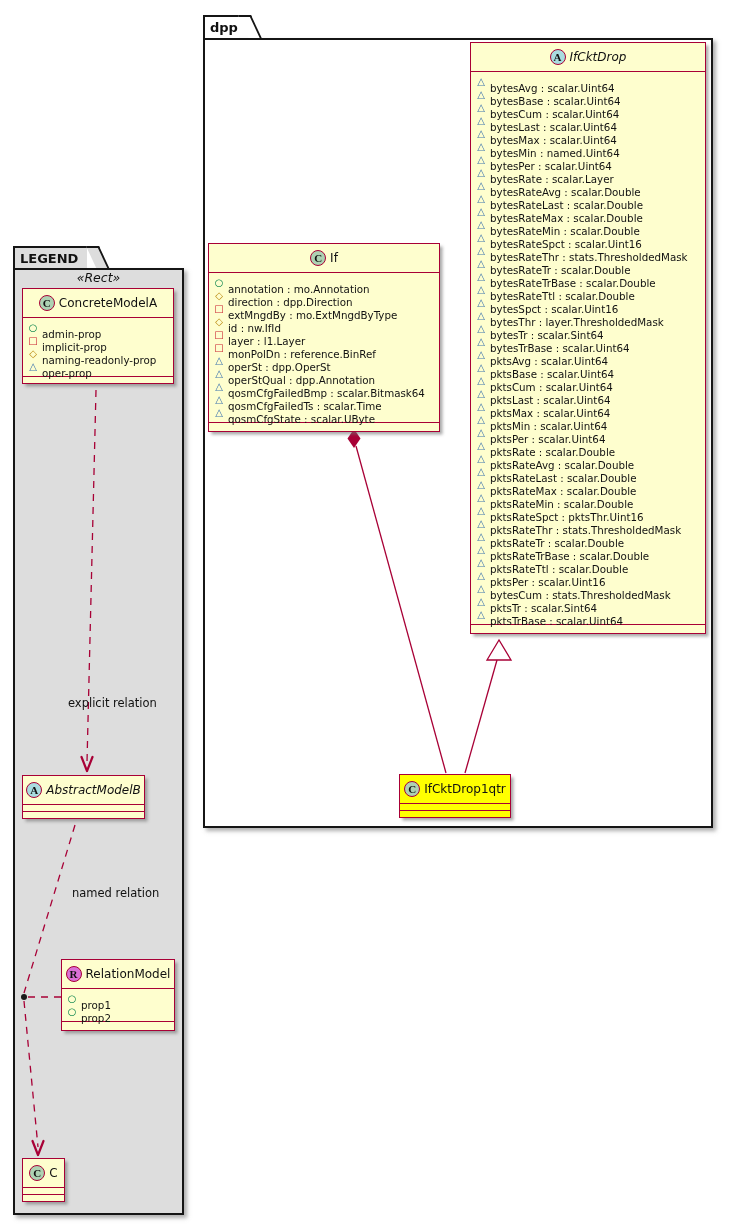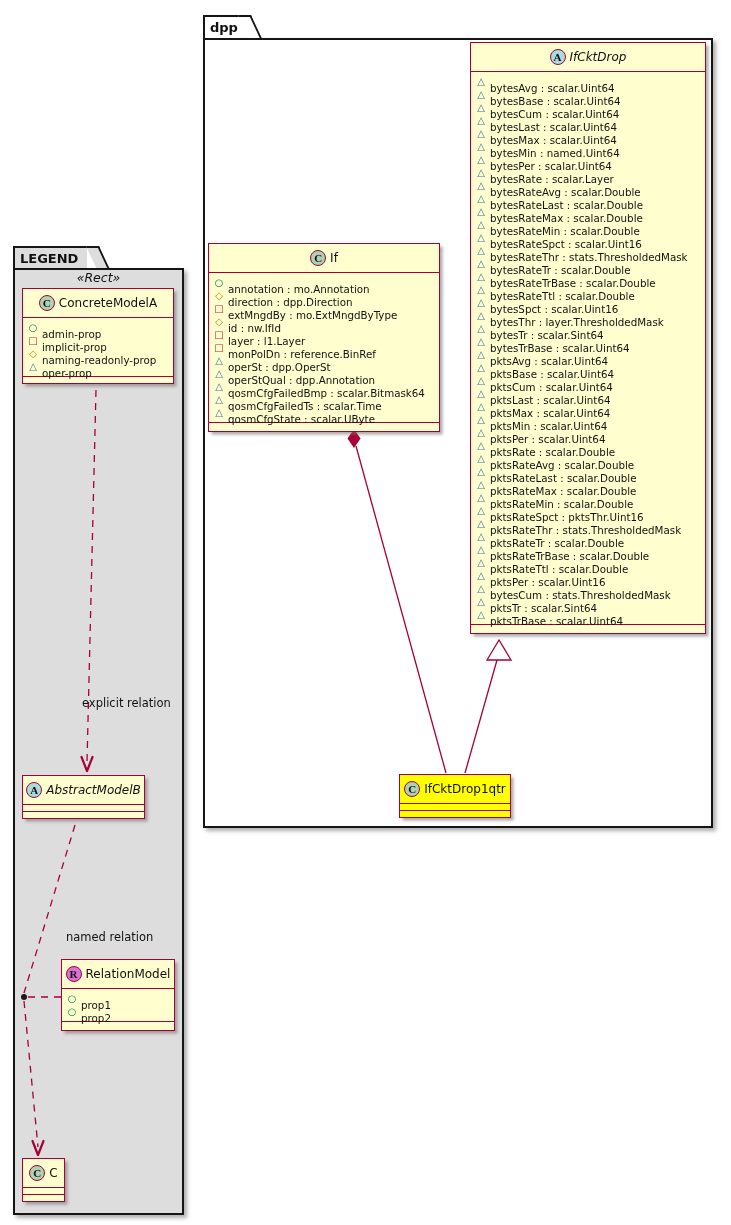--- a/index.html
+++ b/index.html
@@ -47,22 +47,22 @@
   #cls-ifcktdrop1qtr{left:399px;top:774px;width:112px;}
   #cls-concretemodela{left:22px;top:288px;width:152px;}
   #cls-concretemodela .uml-methods{height:6px;}
   #cls-abstractmodelb{left:22px;top:775px;width:123px;}
   #cls-relationmodel{left:61px;top:959px;width:114px;}
   #cls-c{left:22px;top:1158px;width:43px;}
 
   
   #rel-overlay{position:absolute;left:0;top:0;width:731px;height:1225px;pointer-events:none;}
   .rel-label{position:absolute;font-size:11.5px;color:#111;white-space:nowrap;}
-  #label-explicit{left:82px;top:696px;text-align:right;}
-  #label-named{left:66px;top:886px;margin-top:44px;}
+  #label-explicit{left:68px;top:696px;text-align:right;}
+  #label-named{left:72px;top:886px;}
 </style>
 </head>
 <body>
 
 <div id="canvas">
 
   <div class="pkg-body" id="pkg-dpp-body"></div>
   <div class="pkg-tab" id="pkg-dpp-tab">
     <span class="tab-slant"></span>
     <span>dpp</span>

